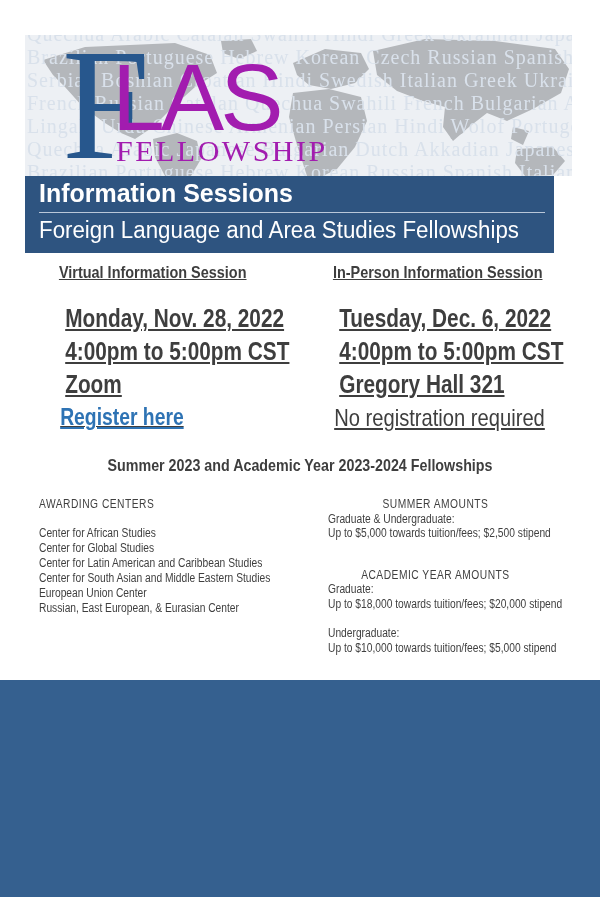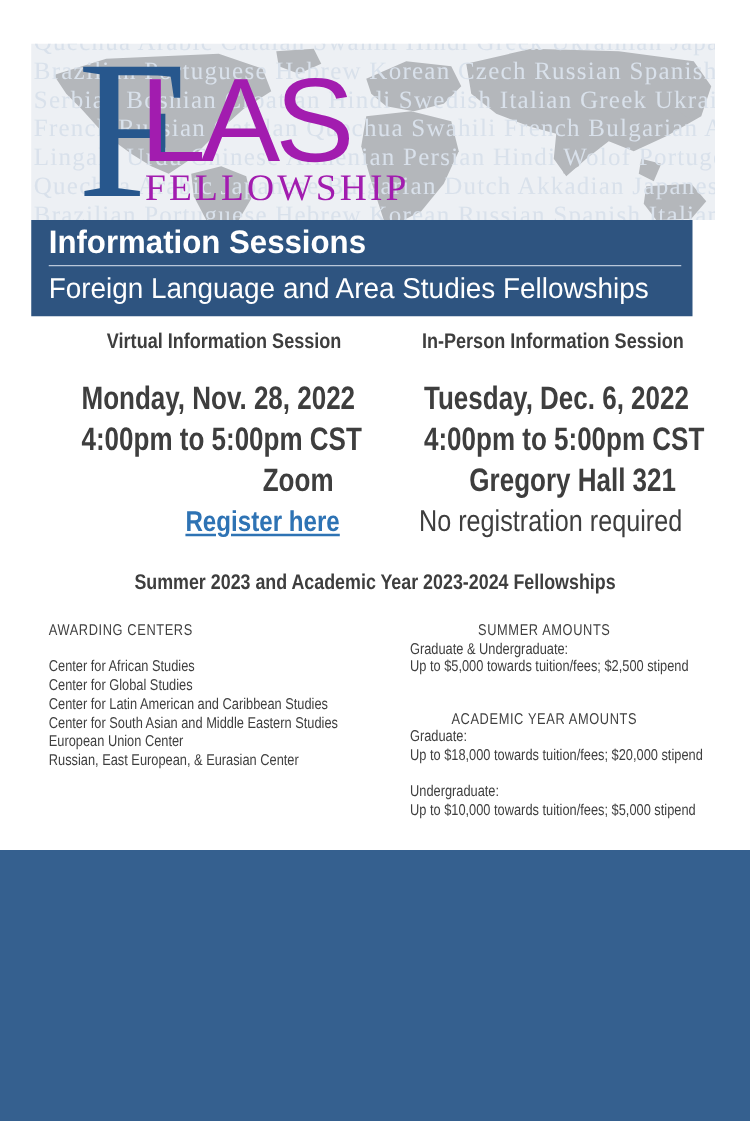--- a/index.html
+++ b/index.html
@@ -51,21 +51,21 @@
     position:absolute;left:14px;top:36px;width:506px;height:1px;
     background:#b9c7d9;
   }
   .banner-subtitle{
     position:absolute;left:14px;top:41px;
     font-size:23px;font-weight:400;color:#ffffff;
     transform:scaleX(0.97);transform-origin:left center;white-space:nowrap;
   }
   
   .session-col{
-    position:absolute;top:264px;width:252px;text-align:right;color:#3e3e3e;
+    position:absolute;top:264px;width:252px;text-align:left;color:#3e3e3e;text-decoration:underline;
   }
   .session-col.left{left:40px;}
   .session-col.right{left:314px;}
   .session-heading{
     font-size:17px;font-weight:700;line-height:18px;margin-bottom:20px;
     transform:scaleX(0.85);transform-origin:center;white-space:nowrap;
   }
   .session-line{
     font-size:26px;font-weight:700;line-height:33px;
     transform:scaleX(0.80);transform-origin:center;white-space:nowrap;

